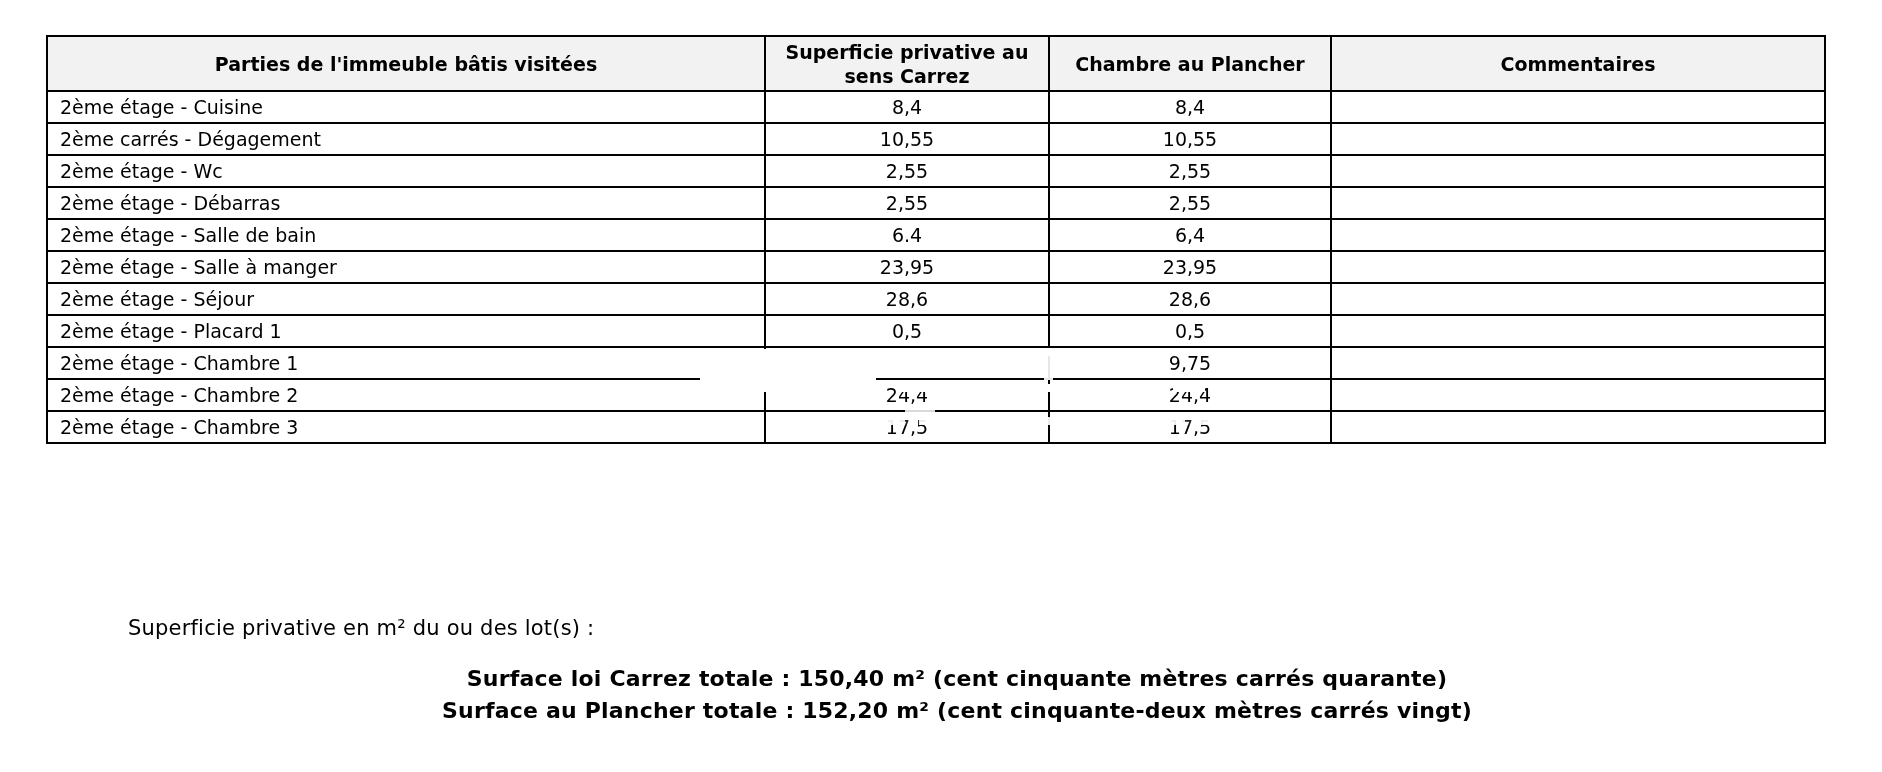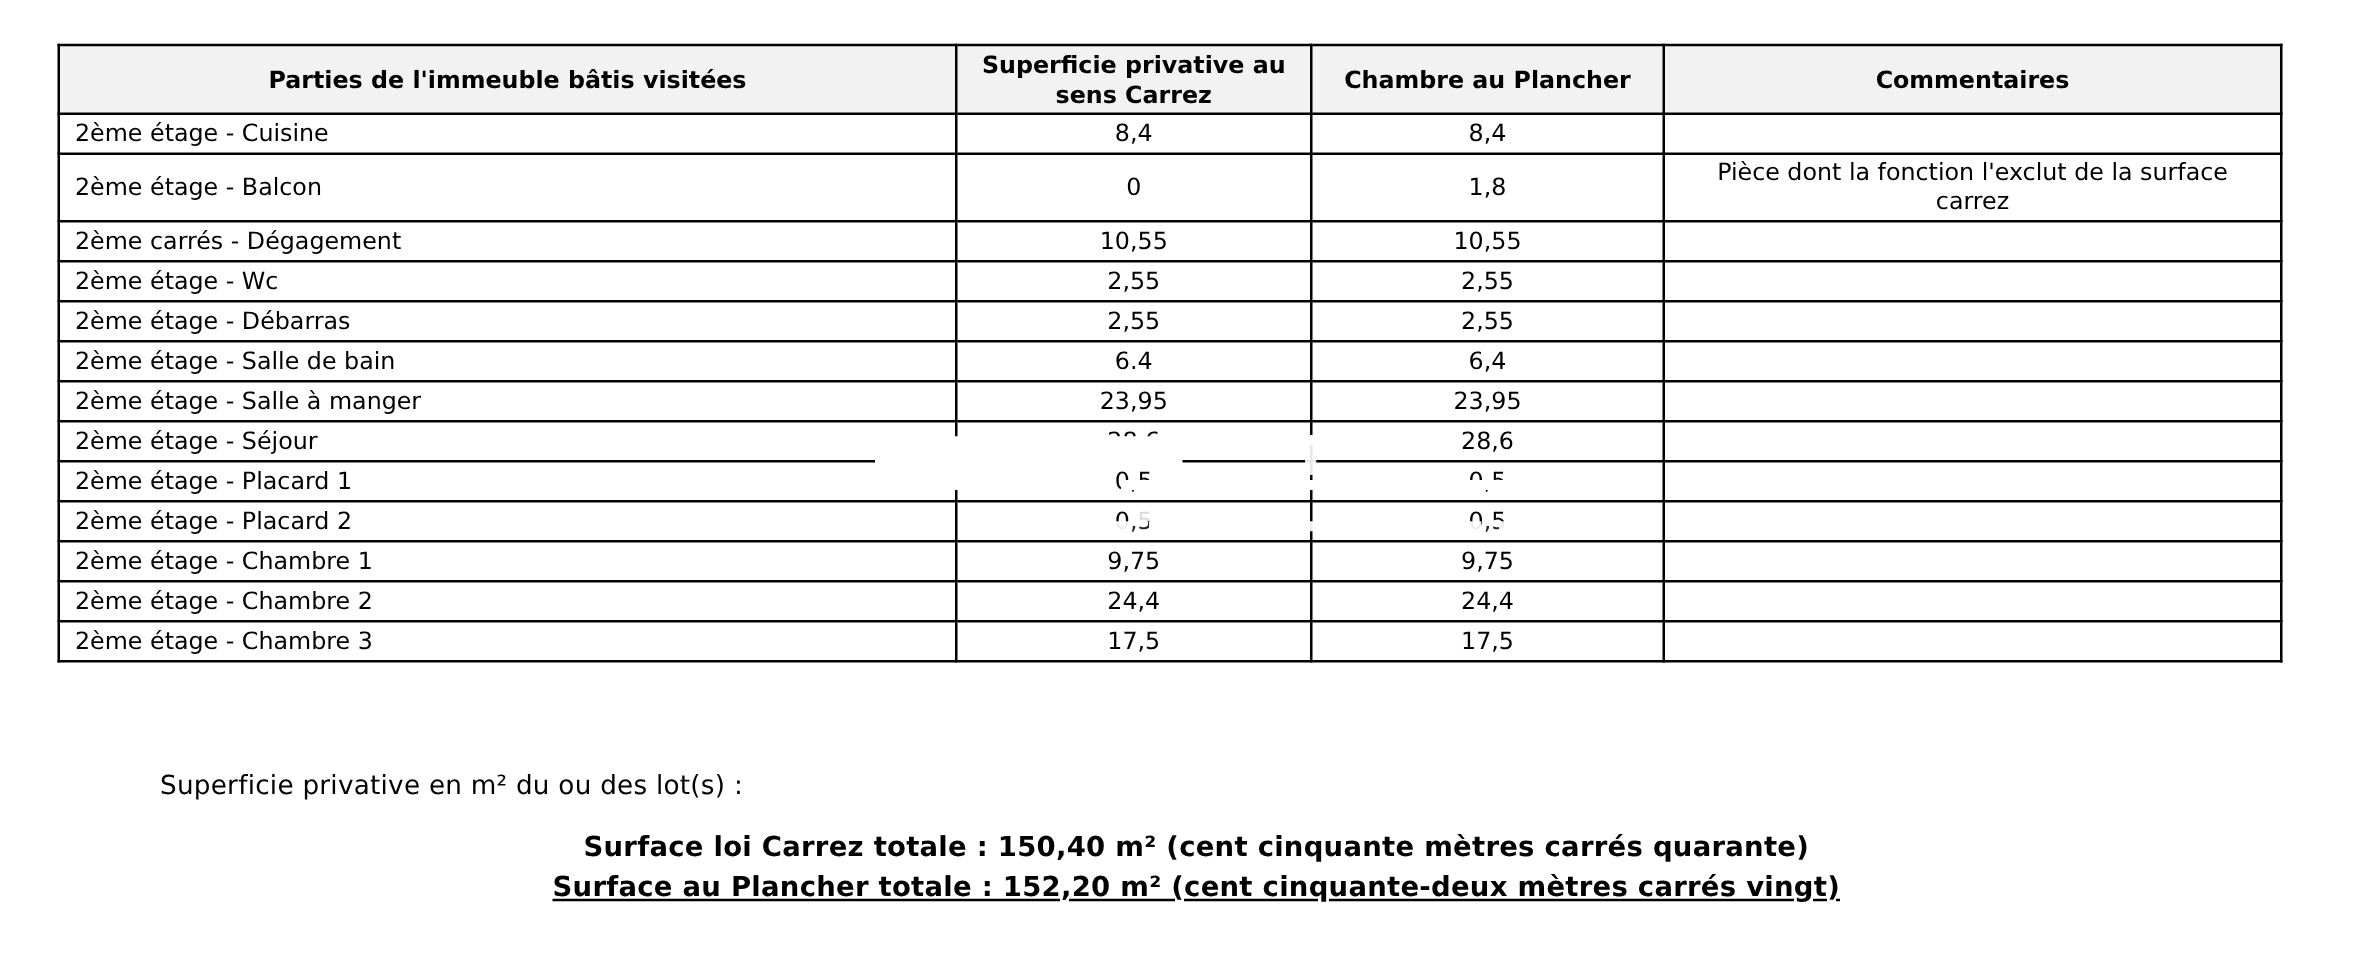--- a/index.html
+++ b/index.html
@@ -60,21 +60,21 @@
   }
   .summary-bold {
     position: absolute;
     left: 46px; width: 1822px;
     text-align: center;
     font-size: 22px;
     font-weight: bold;
     letter-spacing: 0.2px;
   }
   .summary-carrez { top: 666px; }
-  .summary-plancher { top: 698px; text-decoration: underline; }
+  .summary-plancher { top: 698px; }
 </style>
 </head>
 <body>
 
 <div class="page">
 
   <table class="carrez">
     <colgroup>
       <col style="width:718px">
       <col style="width:284px">
@@ -88,26 +88,20 @@
         <th>Chambre au Plancher</th>
         <th>Commentaires</th>
       </tr>
     </thead>
     <tbody>
         <tr>
           <td class="c-label">2ème étage - Cuisine</td>
           <td class="c-num">8,4</td>
           <td class="c-num">8,4</td>
           <td class="c-comment"></td>
-        </tr>
-        <tr class="tall">
-          <td class="c-label">2ème étage - Balcon</td>
-          <td class="c-num">0</td>
-          <td class="c-num">1,8</td>
-          <td class="c-comment">Pièce dont la fonction l'exclut de la surface carrez</td>
         </tr>
         <tr>
           <td class="c-label">2ème carrés - Dégagement</td>
           <td class="c-num">10,55</td>
           <td class="c-num">10,55</td>
           <td class="c-comment"></td>
         </tr>
         <tr>
           <td class="c-label">2ème étage - Wc</td>
           <td class="c-num">2,55</td>
@@ -138,26 +132,20 @@
           <td class="c-num">28,6</td>
           <td class="c-comment"></td>
         </tr>
         <tr>
           <td class="c-label">2ème étage - Placard 1</td>
           <td class="c-num">0,5</td>
           <td class="c-num">0,5</td>
           <td class="c-comment"></td>
         </tr>
         <tr>
-          <td class="c-label">2ème étage - Placard 2</td>
-          <td class="c-num">0,5</td>
-          <td class="c-num">0,5</td>
-          <td class="c-comment"></td>
-        </tr>
-        <tr>
           <td class="c-label">2ème étage - Chambre 1</td>
           <td class="c-num">9,75</td>
           <td class="c-num">9,75</td>
           <td class="c-comment"></td>
         </tr>
         <tr>
           <td class="c-label">2ème étage - Chambre 2</td>
           <td class="c-num">24,4</td>
           <td class="c-num">24,4</td>
           <td class="c-comment"></td>

